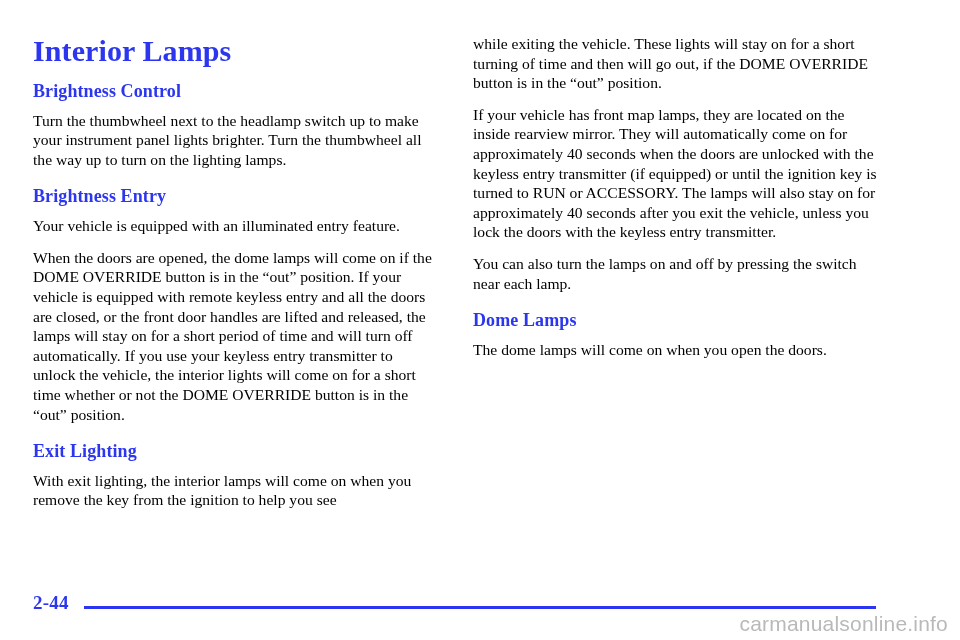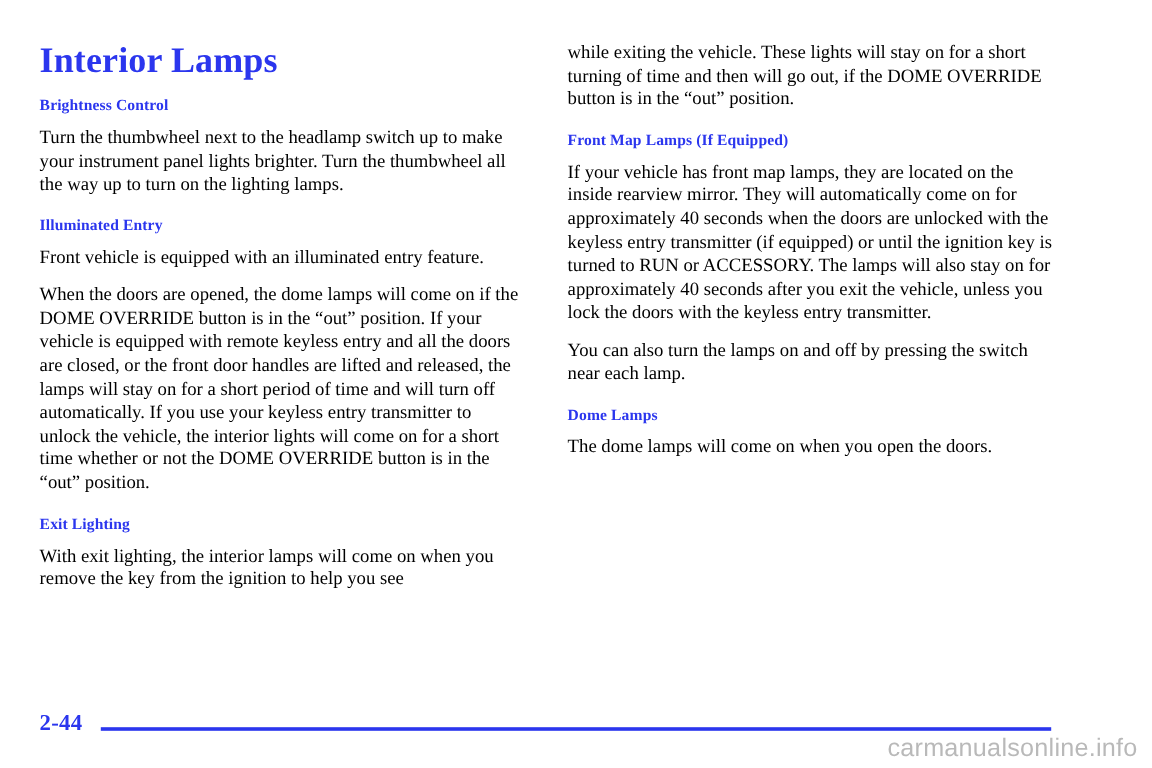--- a/index.html
+++ b/index.html
@@ -42,21 +42,21 @@
   
   h1.section-title {
     font-size: 30px;
     font-weight: bold;
     color: #2B36EE;
     margin: 0 0 14px 0;
     line-height: 1.1;
     letter-spacing: 0.1px;
   }
   h2.sub-title {
-    font-size: 13px;
+    font-size: 18px;
     font-weight: bold;
     color: #2B36EE;
     margin: 17px 0 9px 0;
     line-height: 1.15;
     letter-spacing: 0.1px;
   }
   h2.sub-title.first {
     margin-top: 0;
   }
 
@@ -119,36 +119,35 @@
   <div class="columns">
 
     <div class="col col-left">
 
       <h1 class="section-title">Interior Lamps</h1>
 
       <h2 class="sub-title first">Brightness Control</h2>
 
       <p class="body-text">Turn the thumbwheel next to the headlamp switch up to make your instrument panel lights brighter. Turn the thumbwheel all the way up to turn on the lighting lamps.</p>
 
-      <h2 class="sub-title">Illuminated Entry</h2>
+      <h2 class="sub-title">Brightness Entry</h2>
 
-      <p class="body-text">Front vehicle is equipped with an illuminated entry feature.</p>
+      <p class="body-text">Your vehicle is equipped with an illuminated entry feature.</p>
 
       <p class="body-text">When the doors are opened, the dome lamps will come on if the DOME OVERRIDE button is in the “out” position. If your vehicle is equipped with remote keyless entry and all the doors are closed, or the front door handles are lifted and released, the lamps will stay on for a short period of time and will turn off automatically. If you use your keyless entry transmitter to unlock the vehicle, the interior lights will come on for a short time whether or not the DOME OVERRIDE button is in the “out” position.</p>
 
       <h2 class="sub-title">Exit Lighting</h2>
 
       <p class="body-text">With exit lighting, the interior lamps will come on when you remove the key from the ignition to help you see</p>
     </div>
 
     <div class="col col-right">
 
       <p class="body-text">while exiting the vehicle. These lights will stay on for a short turning of time and then will go out, if the DOME OVERRIDE button is in the “out” position.</p>
 
-      <h2 class="sub-title">Front Map Lamps (If Equipped)</h2>
 
       <p class="body-text">If your vehicle has front map lamps, they are located on the inside rearview mirror. They will automatically come on for approximately 40 seconds when the doors are unlocked with the keyless entry transmitter (if equipped) or until the ignition key is turned to RUN or ACCESSORY. The lamps will also stay on for approximately 40 seconds after you exit the vehicle, unless you lock the doors with the keyless entry transmitter.</p>
 
       <p class="body-text">You can also turn the lamps on and off by pressing the switch near each lamp.</p>
 
       <h2 class="sub-title">Dome Lamps</h2>
 
       <p class="body-text">The dome lamps will come on when you open the doors.</p>
 
     </div>

